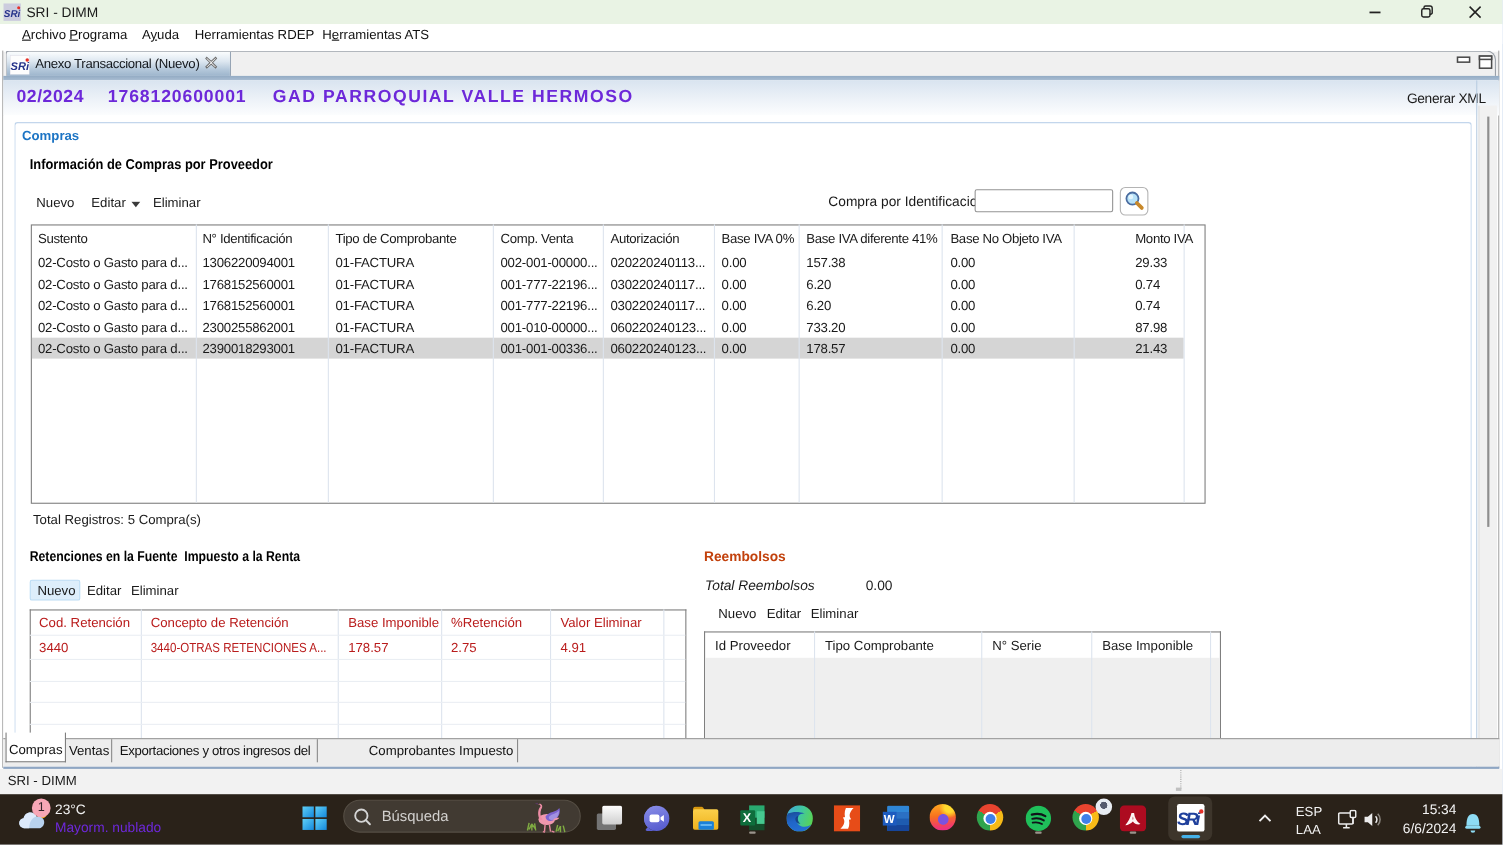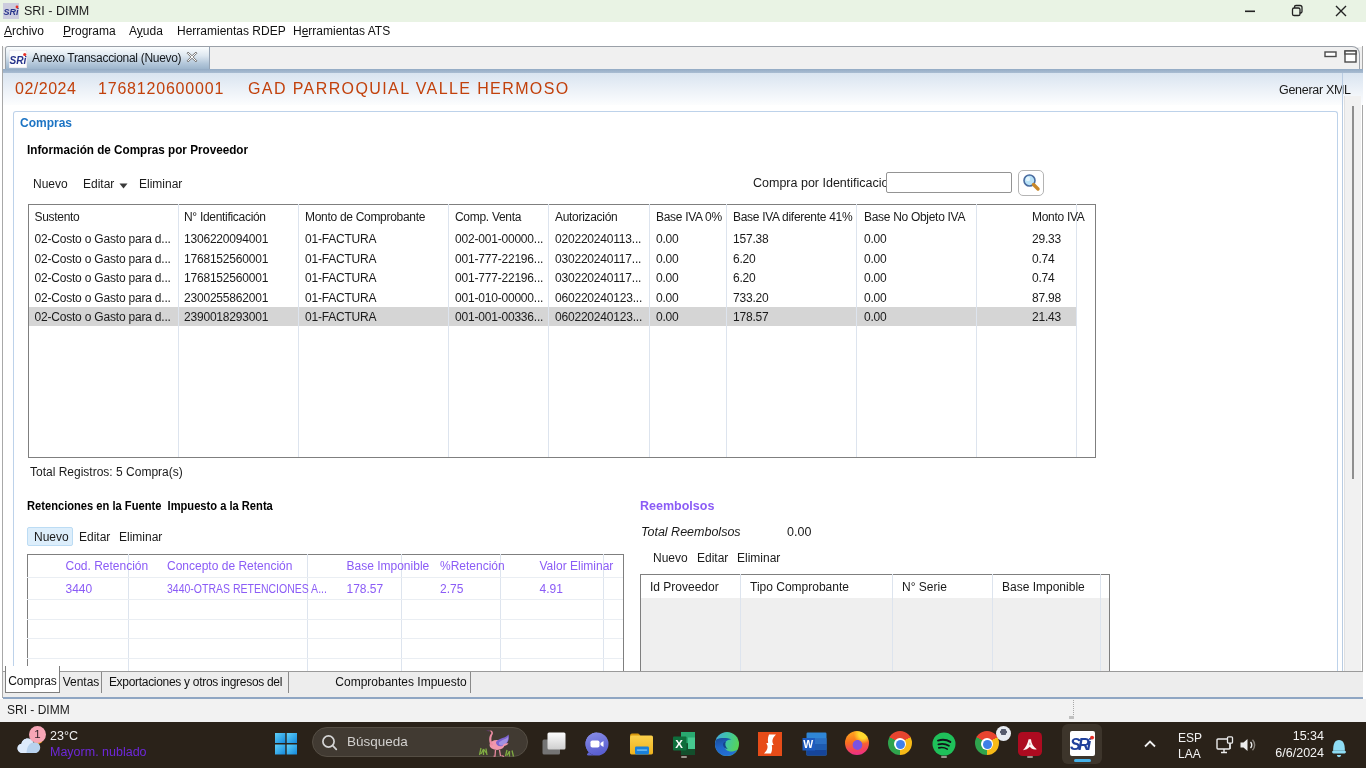--- a/index.html
+++ b/index.html
@@ -15,21 +15,21 @@
 #tabzone{left:3px;top:47px;width:1360px;height:22px;background:#f0f0f0;}
 #winL{left:2px;top:46px;width:1px;height:652px;background:#a8a8a8;}
 #winR{left:1362px;top:46px;width:1px;height:652px;background:#a8a8a8;}
 #tabfold{left:5px;top:46px;width:1355px;height:23px;border:1px solid #9aa0a8;border-bottom:none;border-radius:3px 8px 0 0;}
 #tab{left:6px;top:47px;width:204px;height:22px;background:linear-gradient(#fbfdfe,#dde7f0 40%,#b3c7da 75%,#9db5cc);border-right:1px solid #96a4b4;border-radius:3px 0 0 0;}
 #tabtxt{left:32px;top:51px;font-size:12px;color:#14181d;letter-spacing:-0.3px;}
 #tabx{left:186px;top:51px;width:12px;height:12px;}
 #band1{left:3px;top:69px;width:1360px;height:4px;background:linear-gradient(#93abc4,#a9bdd2);}
 
 #band2{left:3px;top:73px;width:1360px;height:32px;background:linear-gradient(#d9e4f0,#edf2f8 55%,#fcfdfe);}
-.hnum{top:80px;font-size:16px;font-weight:normal;color:#c2410c;}
+.hnum{top:80px;font-size:16px;font-weight:bold;color:#6d28d9;}
 #genxml{left:1279px;top:83px;font-size:12.5px;color:#1a1a1a;letter-spacing:-0.3px;}
 
 #content{left:3px;top:105px;width:1339px;height:592px;background:#fff;}
 #panel{left:13px;top:111px;width:1325px;height:586px;border:1px solid #bdd2ea;border-bottom:none;border-radius:3px 3px 0 0;}
 #lcompras{left:20px;top:116px;font-size:12px;font-weight:bold;color:#1c74c4;}
 #linfo{left:27px;top:142px;font-size:13px;font-weight:bold;color:#000;transform:scaleX(.9);transform-origin:0 50%;}
 .tb{font-size:12px;color:#1a1a1a;}
 #filtlbl{left:753px;top:176px;font-size:12.5px;color:#1a1a1a;}
 #filtbox{left:886px;top:172px;width:126px;height:21px;border:1px solid #949494;border-radius:2px;background:#fff;}
 #filtbtn{left:1018px;top:170px;width:26px;height:26px;border:1px solid #b4b4b4;border-radius:5px;background:#fff;}
@@ -46,25 +46,25 @@
 .hrow s{line-height:22px;}
 .c0{left:6.5px;} .c1{left:156px;} .c2{left:277px;} .c3{left:427px;} .c4{left:527px;} .c5{left:628px;} .c6{left:705px;} .c7{left:836px;} .c8{left:1004px;}
 #selrow{left:29px;top:307px;width:1047px;height:19px;background:#d5d5d5;}
 #totreg{left:30px;top:465px;font-size:12px;color:#1a1a1a;}
 
 #lret{left:27px;top:498px;font-size:13px;font-weight:bold;color:#000;white-space:pre;transform:scaleX(.857);transform-origin:0 50%;}
 #nuevohl{left:27px;top:527px;width:46px;height:19px;background:#ddeefb;border:1px solid #bcdcf4;border-radius:2px;}
 #rtable{left:26.5px;top:554px;width:597px;height:117px;border:1px solid #7f7f7f;border-bottom:none;background:#fff;}
 .rv{top:554px;width:1px;height:117px;background:#dde4ee;}
 .rh{left:27px;width:596px;height:1px;background:#eaeef3;}
-.rrow{left:27px;width:596px;height:20px;font-size:12px;color:#8b5cf6;margin-left:30px;}
+.rrow{left:27px;width:596px;height:20px;font-size:12px;color:#b91c1c;}
 .rrow s{position:absolute;text-decoration:none;top:0;line-height:20px;white-space:nowrap;}
 .r0{left:8.5px;} .r1{left:110px;} .r2{left:289.5px;} .r3{left:383px;} .r4{left:482.5px;}
 
-#lreem{left:640px;top:499px;font-size:12.5px;font-weight:bold;color:#8b5cf6;}
+#lreem{left:640px;top:499px;font-size:12.5px;font-weight:bold;color:#c2410c;}
 #ltotr{left:641px;top:525px;font-size:12.5px;color:#1a1a1a;font-style:italic;}
 #ltotv{left:787px;top:525px;font-size:12.5px;color:#1a1a1a;}
 #mtable{left:640px;top:574px;width:470px;height:97px;border:1px solid #7f7f7f;border-bottom:none;background:#fff;}
 #mbody{left:641px;top:598px;width:468px;height:73px;background:#efefef;}
 .mv{top:574px;width:1px;height:97px;background:#dde4ee;}
 .mrow{left:640px;top:576px;width:470px;height:22px;font-size:12px;color:#1a1a1a;}
 .mrow s{position:absolute;text-decoration:none;top:0;line-height:22px;white-space:nowrap;}
 
 #btabs{left:3px;top:671px;width:1360px;height:26px;background:#ededed;border-top:1px solid #9a9a9a;}
 .btab{position:absolute;top:672px;height:21px;border-right:1px solid #8a8a8a;font-size:12px;color:#111;line-height:20px;text-align:center;}
@@ -100,21 +100,21 @@
 <div class="ab" id="ttext">SRI - DIMM</div>
 
 <svg class="ab" style="left:1240px;top:0px" width="120" height="22" viewBox="0 0 120 22">
  <rect x="5" y="10.5" width="10" height="1.6" fill="#222"></rect>
  <rect x="52.5" y="8" width="7.5" height="7.5" rx="1.6" fill="none" stroke="#222" stroke-width="1.3"></rect>
  <path d="M54.5 8 v-1 a1.5 1.5 0 0 1 1.5-1.5 h4 a2 2 0 0 1 2 2 v4 a1.5 1.5 0 0 1 -1.5 1.5 h-0.8" fill="none" stroke="#222" stroke-width="1.3"></path>
  <path d="M96 6 l10 10 M106 6 l-10 10" stroke="#222" stroke-width="1.4"></path>
 </svg>
 
 <div class="ab" id="menubar">
- <span style="left:4px"><u>A</u>rchivo</span>
+ <span style="left:20px"><u>A</u>rchivo</span>
  <span style="left:63px"><u>P</u>rograma</span>
  <span style="left:129px">A<u>y</u>uda</span>
  <span style="left:177px">Herramientas RDEP</span>
  <span style="left:293px">H<u>e</u>rramientas ATS</span>
 </div>
 
 <div class="ab" id="tabzone"></div>
 <div class="ab" id="winL"></div>
 <div class="ab" id="winR"></div>
 <div class="ab" id="tabfold"></div>
@@ -171,21 +171,21 @@
 <div class="ab cv" style="left:448px"></div>
 <div class="ab cv" style="left:548px"></div>
 <div class="ab cv" style="left:649px"></div>
 <div class="ab cv" style="left:726px"></div>
 <div class="ab cv" style="left:856px"></div>
 <div class="ab cv" style="left:976px"></div>
 <div class="ab cv" style="left:1076px"></div>
 <div class="ab hrow">
     <s class="c0">Sustento</s>
     <s class="c1">N° Identificación</s>
-    <s class="c2">Monto de Comprobante</s>
+    <s class="c2">Tipo de Comprobante</s>
     <s class="c3">Comp. Venta</s>
     <s class="c4">Autorización</s>
     <s class="c5">Base IVA 0%</s>
     <s class="c6">Base IVA diferente 41%</s>
     <s class="c7">Base No Objeto IVA</s>
     <s class="c8">Monto IVA</s>
   </div>
 <div class="ab row" style="top:229px">
     <s class="c0">02-Costo o Gasto para d...</s>
     <s class="c1">1306220094001</s>

